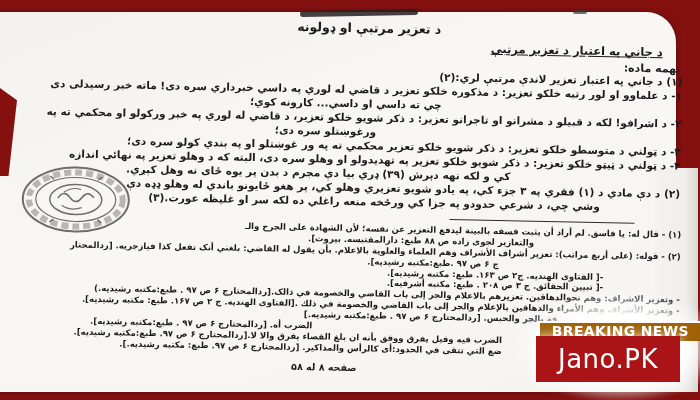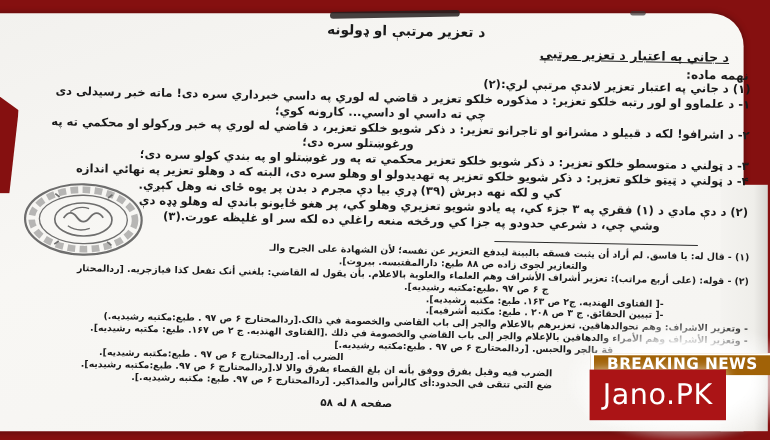--- a/index.html
+++ b/index.html
@@ -31,21 +31,21 @@
   .seal{position:absolute;left:22px;top:158px;opacity:.8;}
   
   .glow{position:absolute;left:515px;top:292px;width:210px;height:108px;z-index:5;
         background:radial-gradient(ellipse at center,rgba(255,255,255,.97) 42%,rgba(255,255,255,0) 74%);
         filter:blur(2px);}
   .bn-bar{position:absolute;left:537px;top:321px;width:163px;height:20px;background:#a16207;
           z-index:6;display:flex;justify-content:center;
           border-top:2px solid #fff;border-left:3px solid #fff;box-sizing:border-box;}
   .bn-bar span{color:#fff;font-size:14.5px;font-weight:bold;letter-spacing:.4px;
                transform:scaleX(.96);white-space:nowrap;}
-  .bn-brand{position:absolute;left:536px;top:336px;width:124px;height:46px;background:#ab1416;
+  .bn-brand{position:absolute;left:536px;top:336px;width:144px;height:46px;background:#ab1416;
             z-index:6;display:flex;align-items:center;justify-content:center;
             box-shadow:0 0 10px rgba(255,255,255,.8);}
   .bn-brand span{color:#fff;font-size:26px;font-weight:normal;letter-spacing:.5px;}
 </style>
 </head>
 <body>
 
 <div class="canvas">
 
   <div class="paper-main"></div>

